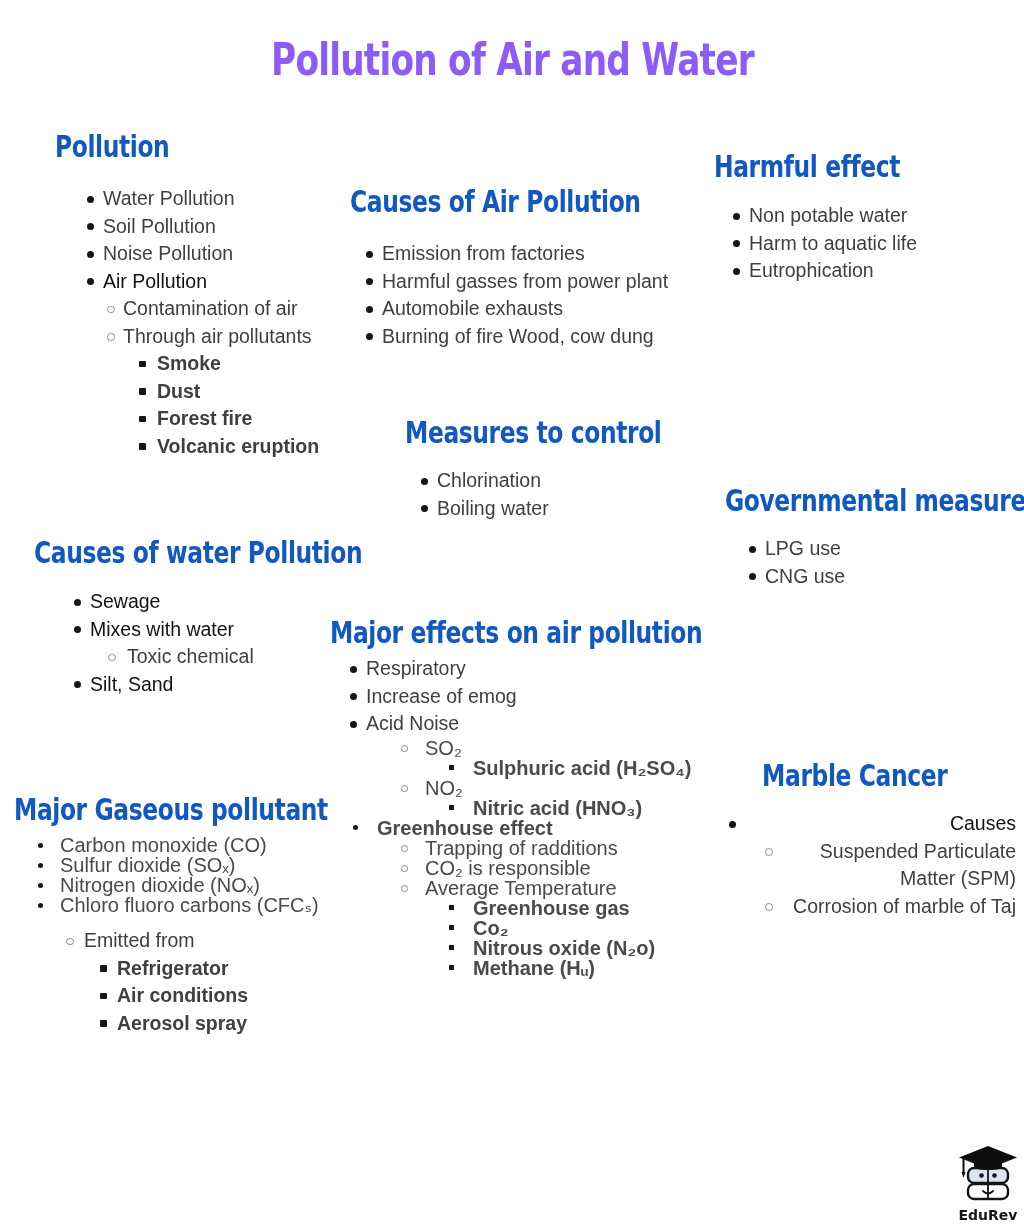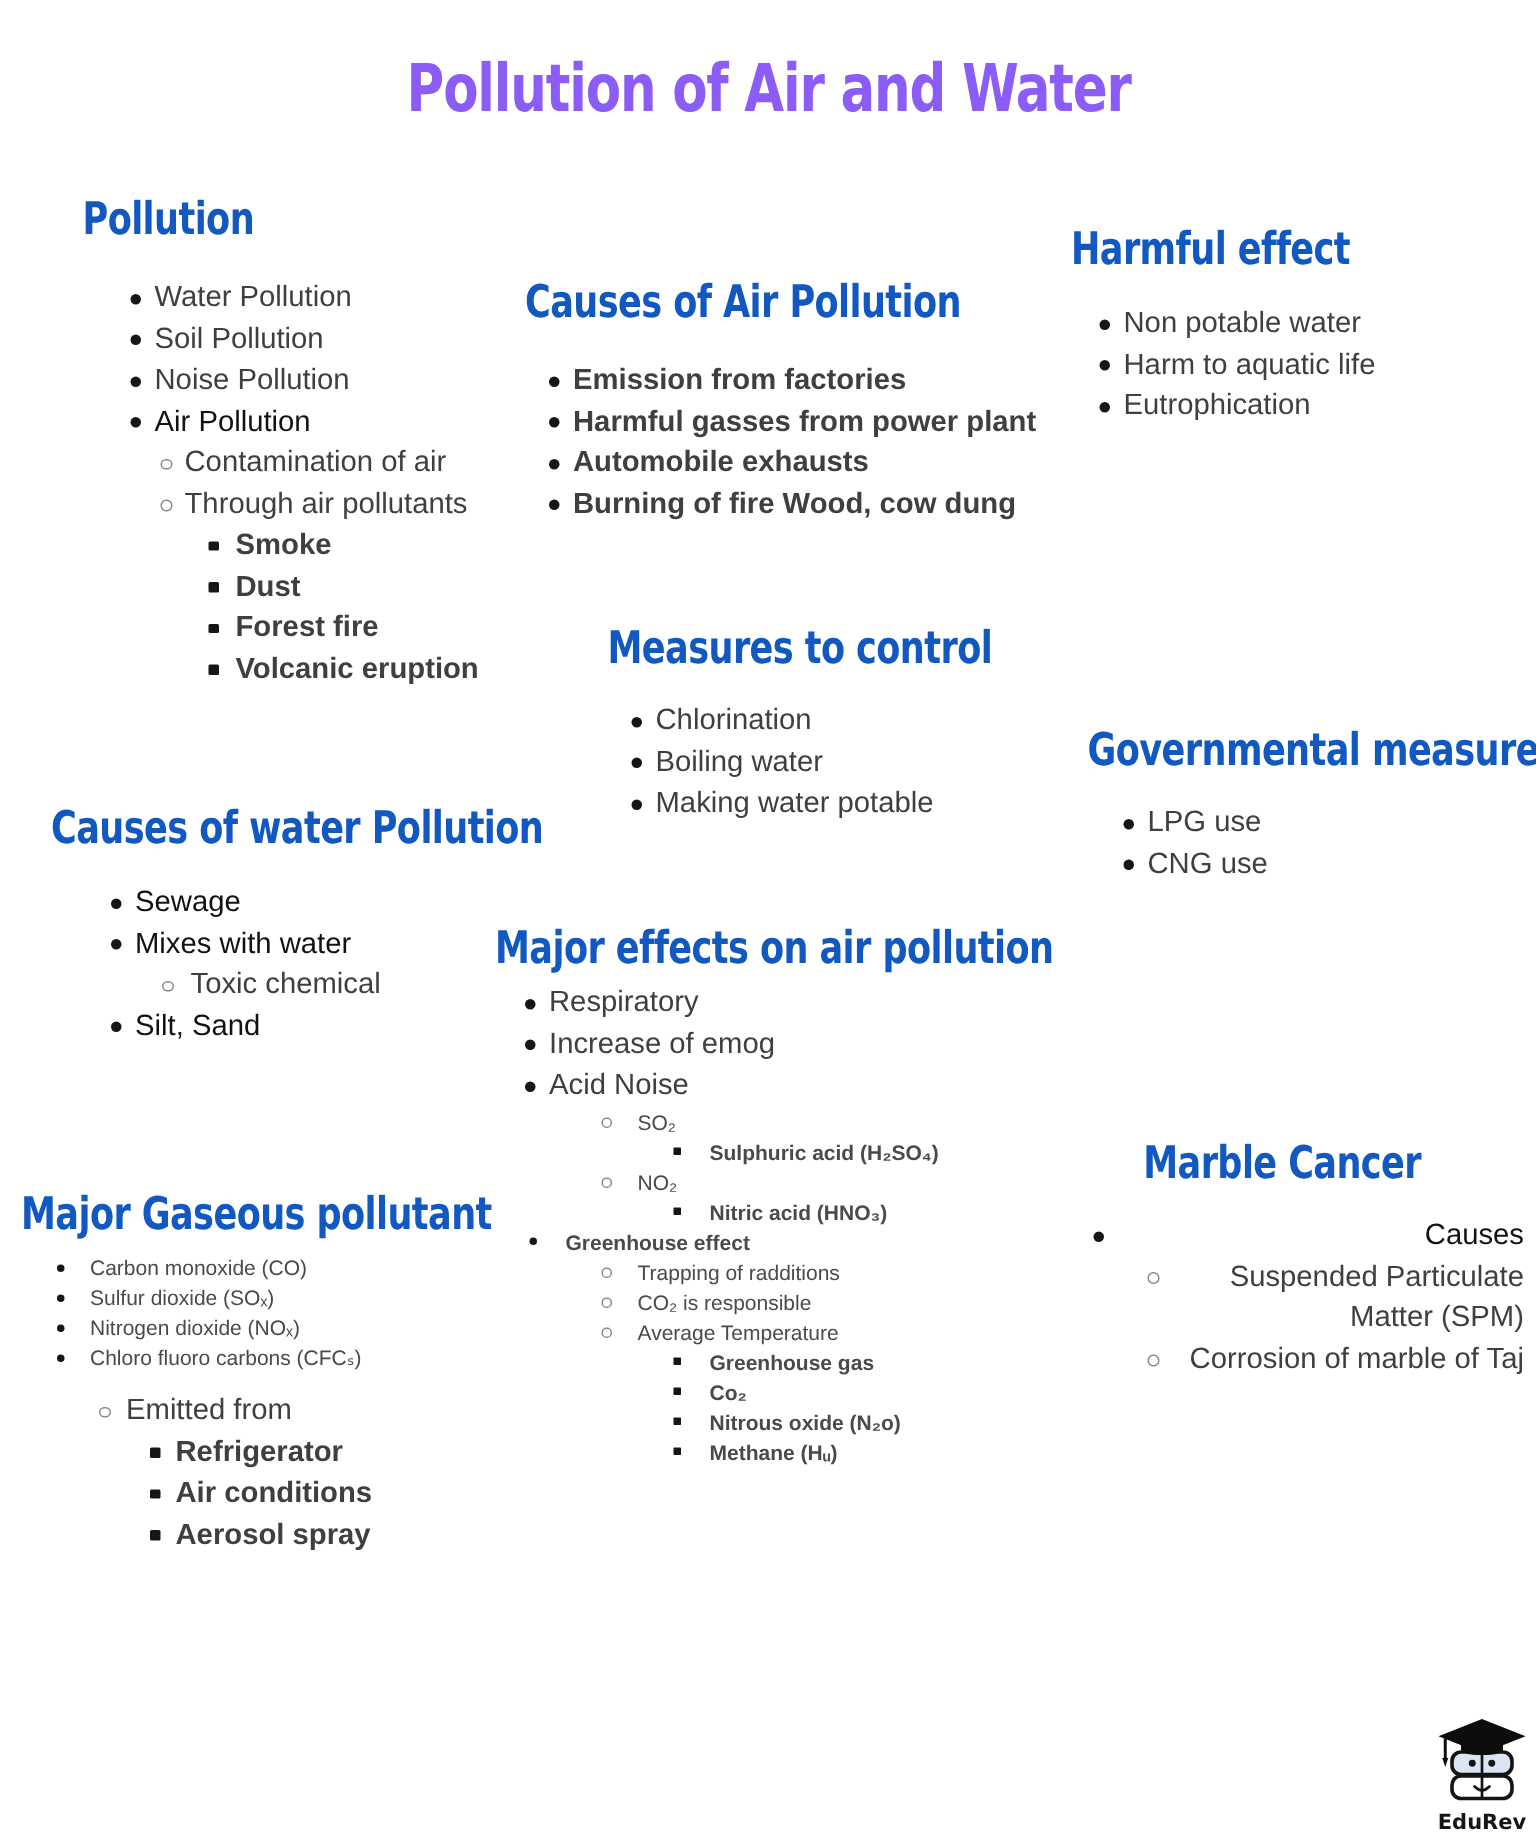--- a/index.html
+++ b/index.html
@@ -26,36 +26,36 @@
     margin:0;font-family:"DejaVu Sans",sans-serif;font-weight:800;font-size:30px;
     line-height:33px;color:var(--blue);letter-spacing:-0.5px;white-space:nowrap;
     transform:scaleX(0.78);transform-origin:0 50%;
   }
   ul{list-style:none;margin:0;padding:0;}
   li{
     position:relative;font-size:19.5px;line-height:27.5px;color:var(--ink);
     white-space:nowrap;
   }
   li.b{font-weight:400;color:var(--ink-bold);}
-  li.small{font-size:14px;line-height:20px;color:var(--ink-small);}
+  li.small{font-size:20px;line-height:20px;color:var(--ink-small);}
   
   li::before{content:"";position:absolute;width:7px;height:7px;border-radius:50%;background:#161616;left:2px;top:10.5px;}
   li.l1{padding-left:18px;}
   li.l2{padding-left:38px;}
   li.l2::before{left:22px;background:#ffffff;border:1.7px solid #8a8a8a;width:5.5px;height:5.5px;}
   li.l3{padding-left:72px;font-weight:bold;}
   li.l3::before{left:54px;border-radius:1px;width:6.5px;height:6.5px;}
   li.small::before{width:5px;height:5px;top:7.5px;}
   li.small.l2::before{width:4.5px;height:4.5px;border-width:1.4px;}
   li.small.l3::before{width:5px;height:5px;border-radius:0.5px;}
   
   #sec-pollution{left:55px;top:130px;}
   #sec-pollution ul{margin:22px 0 0 30px;}
   #sec-causes-air{left:350px;top:185px;}
-  #sec-causes-air ul{margin:22px 0 0 14px;font-weight:bold;}
+  #sec-causes-air ul{margin:22px 0 0 14px;}
   #sec-harmful{left:714px;top:150px;}
   #sec-harmful ul{margin:19px 0 0 17px;}
   #sec-measures{left:405px;top:416px;}
   #sec-measures ul{margin:18px 0 0 14px;}
   #sec-government{left:725px;top:484px;}
   #sec-government ul{margin:18px 0 0 22px;}
   #sec-causes-water{left:34px;top:536px;}
   #sec-causes-water ul{margin:19px 0 0 38px;}
   #sec-causes-water .l2{padding-left:55px;}
   #sec-causes-water .l2::before{left:36px;}
@@ -127,21 +127,20 @@
     <li class="l1">Harm to aquatic life</li>
     <li class="l1">Eutrophication</li>
   </ul>
 </section>
 
 <section class="sec" id="sec-measures">
   <h2>Measures to control</h2>
   <ul>
     <li class="l1">Chlorination</li>
     <li class="l1">Boiling water</li>
-    <li class="l1">Making water potable</li>
   </ul>
 </section>
 
 <section class="sec" id="sec-government">
   <h2>Governmental measures</h2>
   <ul>
     <li class="l1">LPG use</li>
     <li class="l1">CNG use</li>
   </ul>
 </section>

